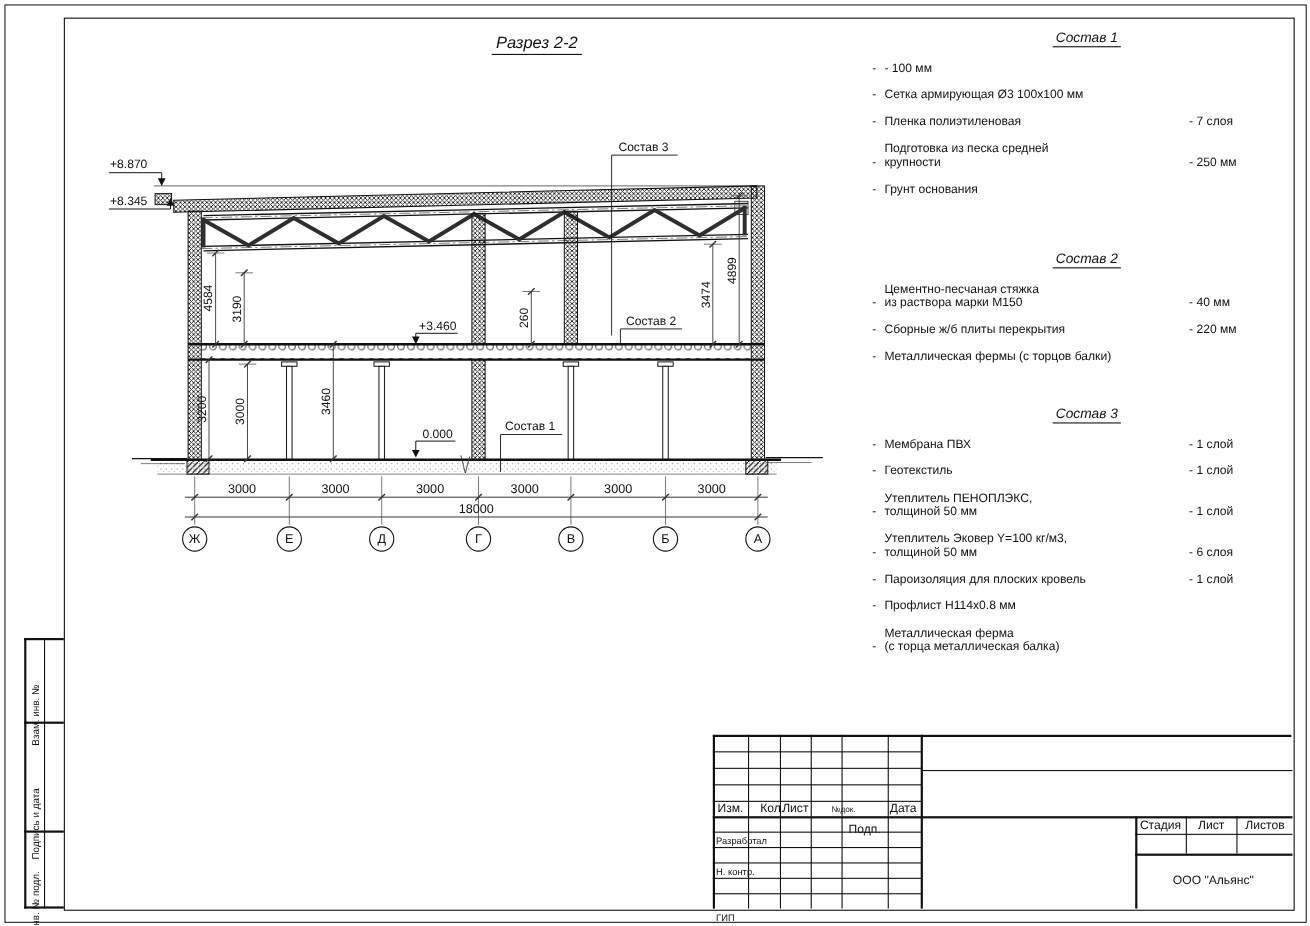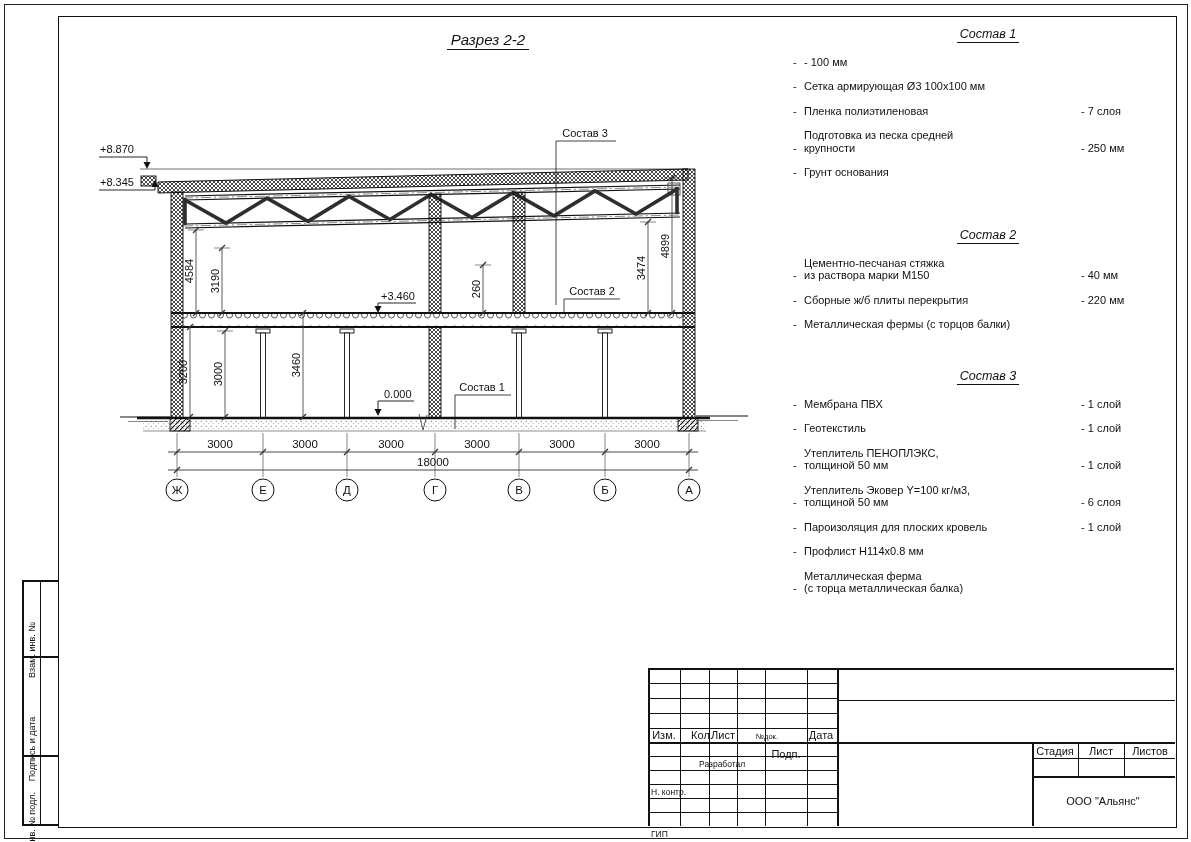--- a/index.html
+++ b/index.html
@@ -353,21 +353,21 @@
     <div class="line" style="left:1032px;top:758px;width:143px;height:1px;"></div>
     <div class="line" style="left:1032px;top:776px;width:143px;height:1.5px;"></div>
 
     <div class="tb-txt" style="left:664px;top:735px;">Изм.</div>
     <div class="tb-txt" style="left:694px;top:735px;padding-left:16px;">Кол.</div>
     <div class="tb-txt" style="left:723px;top:735px;">Лист</div>
     <div class="tb-txt small" style="left:767px;top:736px;">№док.</div>
     <div class="tb-txt" style="left:786px;top:754px;">Подп.</div>
     <div class="tb-txt" style="left:821px;top:735px;">Дата</div>
 
-    <div class="tb-row-label" style="left:651px;top:759px;padding-left:48px;">Разработал</div>
+    <div class="tb-row-label" style="left:651px;top:759px;">Разработал</div>
     <div class="tb-row-label" style="left:651px;top:787px;">Н. контр.</div>
     <div class="tb-row-label" style="left:651px;top:801px;margin-top:28px;">ГИП</div>
 
     <div class="tb-txt" style="left:1055px;top:751px;">Стадия</div>
     <div class="tb-txt" style="left:1101px;top:751px;">Лист</div>
     <div class="tb-txt" style="left:1150px;top:751px;">Листов</div>
     <div class="tb-txt" style="left:1103px;top:801px;">ООО "Альянс"</div>
   </div>
 
   <div>

